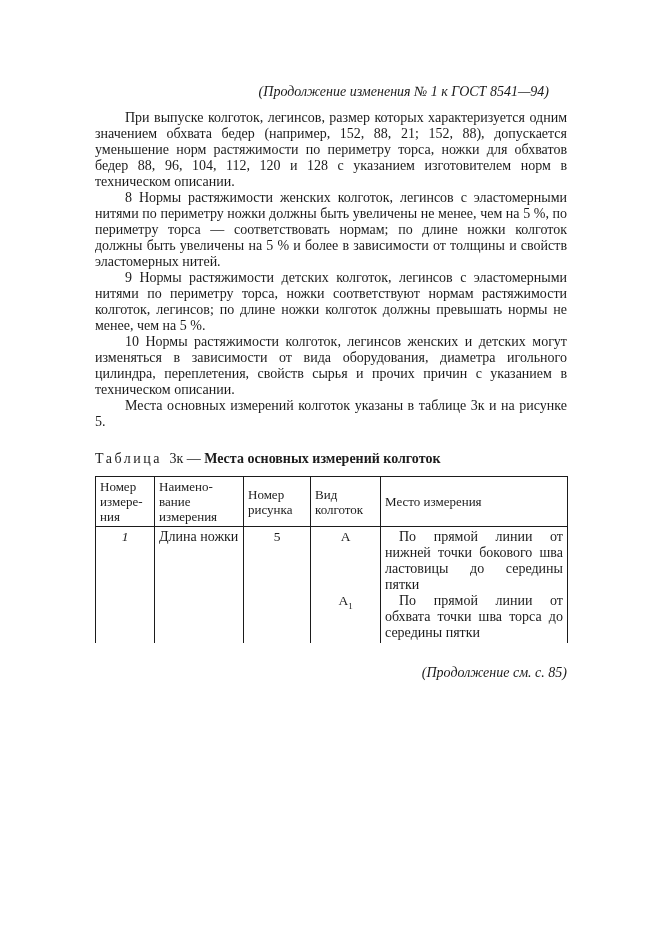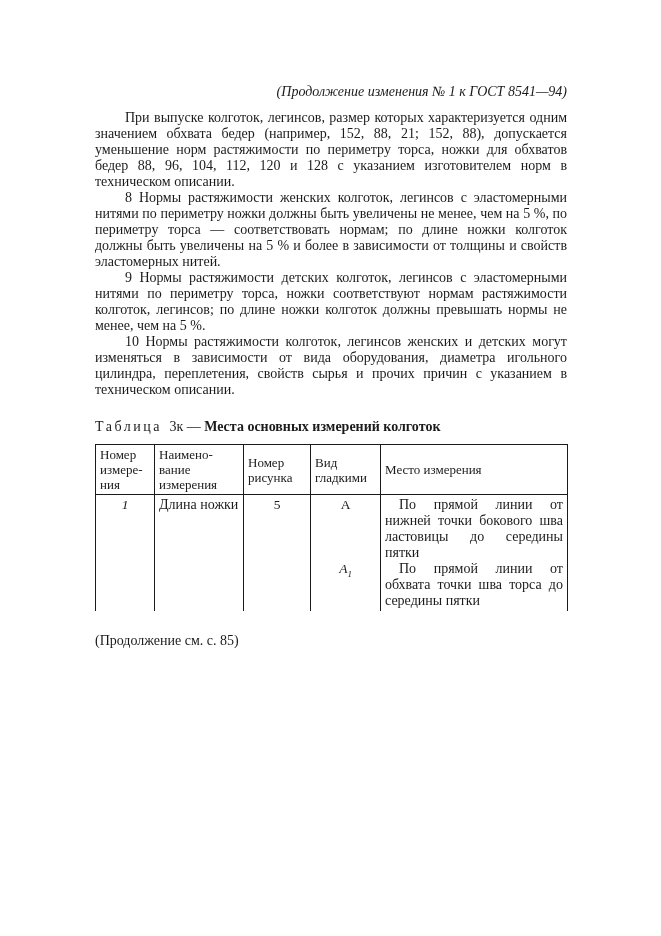--- a/index.html
+++ b/index.html
@@ -19,21 +19,21 @@
     position: absolute;
     left: 95px;
     top: 83px;
     width: 472px;
   }
   .header-note {
     text-align: right;
     font-style: italic;
     font-size: 14px;
     line-height: 17px;
-    margin: 0 0 10px 0;
+    margin: 0 18px 10px 0;
     white-space: nowrap;
   }
   .bodytext p {
     margin: 0;
     font-size: 14px;
     line-height: 16px;
     text-align: justify;
     text-indent: 30px;
   }
   .table-caption {
@@ -69,48 +69,51 @@
     height: 44px;
   }
   table.meas tbody td {
     vertical-align: top;
     line-height: 16px;
     height: 112px;
     border-bottom: none;
   }
   td.c-num { text-align: center; font-style: italic; }
   td.c-fig, td.c-kind { text-align: center; }
-  .kind-a1 { margin-top: 48px; font-style: italic; }
+  .kind-a1 { margin-top: 48px; }
   .kind-a1 sub { font-size: 9px; }
   td.c-place p.place {
     margin: 0;
     text-align: justify;
     text-indent: 14px;
     font-size: 14px;
   }
   td.c-name { font-size: 14px; }
   .footer-note {
     margin-top: 22px;
+    text-align: right;
+    font-style: italic;
     font-size: 14px;
     white-space: nowrap;
   }
 </style>
 </head>
 <body>
 
 <div class="page">
   <div class="content">
 
     <p class="header-note">(Продолжение изменения № 1 к ГОСТ 8541—94)</p>
 
     <div class="bodytext">
       <p>При выпуске колготок, легинсов, размер которых характеризуется одним значением обхвата бедер (например, 152, 88, 21; 152, 88), допускается уменьшение норм растяжимости по периметру торса, ножки для обхватов бедер 88, 96, 104, 112, 120 и 128 с указанием изготовителем норм в техническом описании.</p>
       <p>8 Нормы растяжимости женских колготок, легинсов с эластомерными нитями по периметру ножки должны быть увеличены не менее, чем на 5 %, по периметру торса — соответствовать нормам; по длине ножки колготок должны быть увеличены на 5 % и более в зависимости от толщины и свойств эластомерных нитей.</p>
       <p>9 Нормы растяжимости детских колготок, легинсов с эластомерными нитями по периметру торса, ножки соответствуют нормам растяжимости колготок, легинсов; по длине ножки колготок должны превышать нормы не менее, чем на 5 %.</p>
       <p>10 Нормы растяжимости колготок, легинсов женских и детских могут изменяться в зависимости от вида оборудования, диаметра игольного цилиндра, переплетения, свойств сырья и прочих причин с указанием в техническом описании.</p>
+      <p>Места основных измерений колготок указаны в таблице 3к и на рисунке 5.</p>
     </div>
 
     <div class="table-caption">
       <span class="spaced">Таблица</span>
       <span class="cap-num">3к</span>
       <span>—</span>
       <span class="cap-title">Места основных измерений колготок</span>
     </div>
 
     <table class="meas">
@@ -125,21 +128,21 @@
         <tr>
           <th>Номер
 измере-
 ния</th>
           <th>Наимено-
 вание
 измерения</th>
           <th>Номер
 рисунка</th>
           <th>Вид
-гладкими</th>
+колготок</th>
           <th>Место измерения</th>
         </tr>
       </thead>
       <tbody>
         <tr>
           <td class="c-num">1</td>
           <td class="c-name">Длина ножки</td>
           <td class="c-fig">5</td>
           <td class="c-kind">
             <div class="kind-a">А</div>

